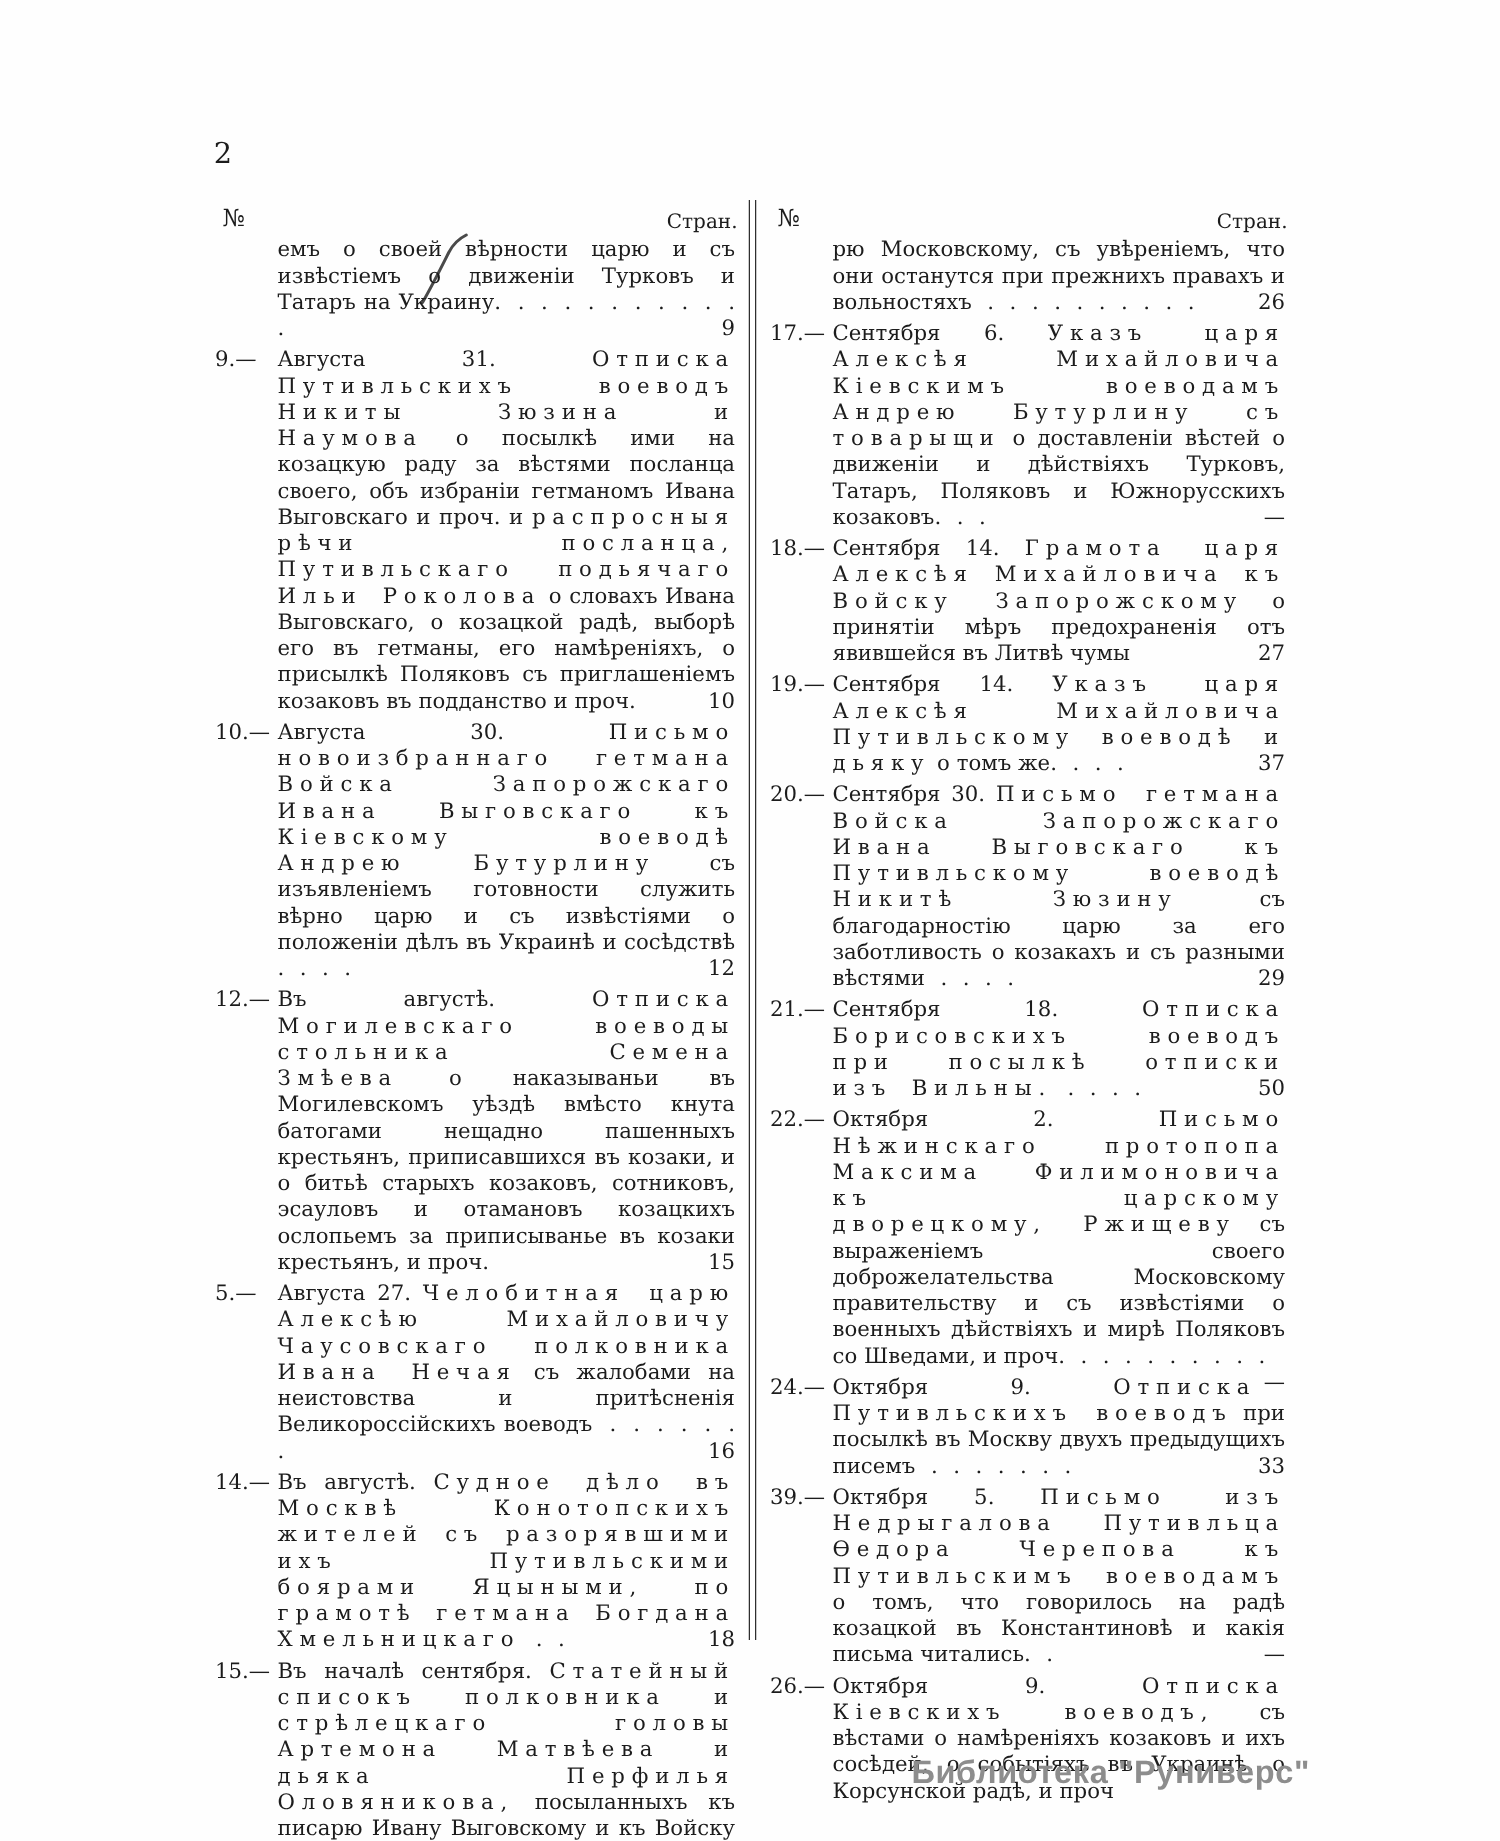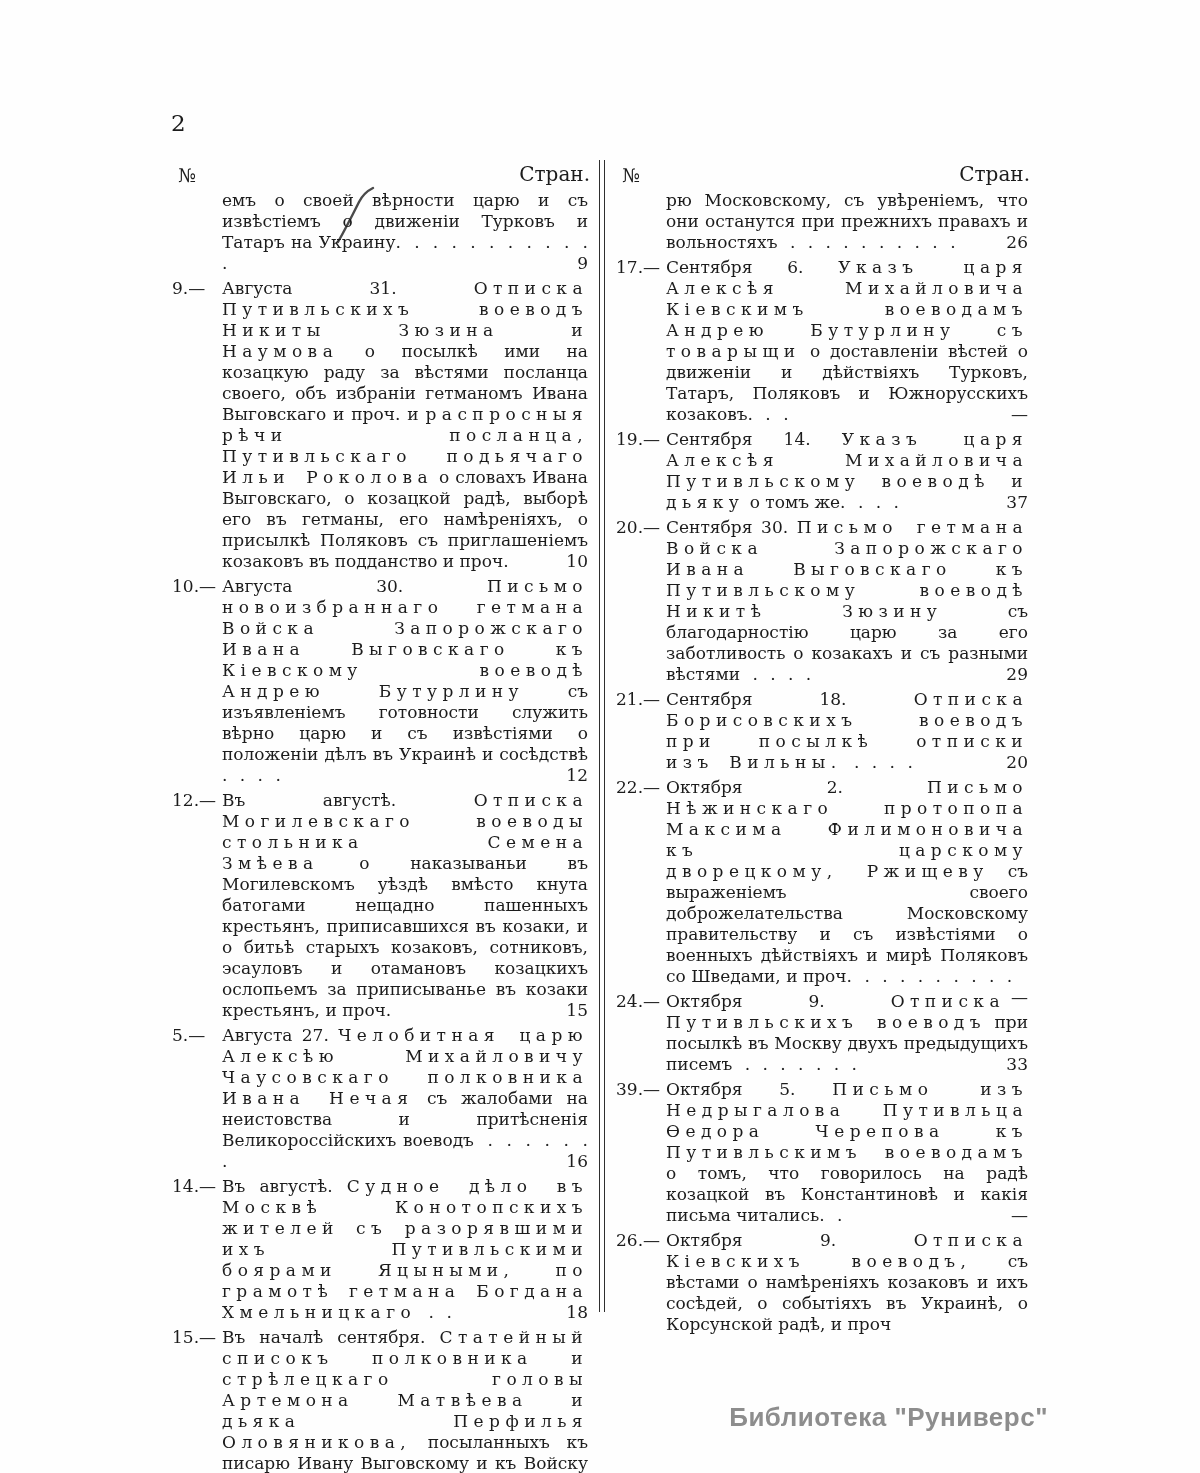--- a/index.html
+++ b/index.html
@@ -7,21 +7,21 @@
     width:1200px;height:1473px;position:relative;overflow:hidden;
     background:#fefefe;color:#1c1c1c;
     font-family:"DejaVu Serif","Liberation Serif",serif;
   }
   .folio{position:absolute;left:171px;top:110px;font-size:23px;}
   .col{position:absolute;top:160px;}
   .col-left{left:168px;width:424px;}
   .col-right{left:612px;width:420px;}
   .col-header{display:flex;justify-content:space-between;align-items:flex-end;height:26px;margin-bottom:4px;padding:0 2px 0 10px;}
   .no-label{font-size:19px;}
-  .pages-label{font-size:20px;}
+  .pages-label{font-size:16px;}
   .entries{text-align:justify;font-size:17px;line-height:21px;}
   p.entry{margin:4px;padding-left:50px;text-indent:-50px;}
   .num{display:inline-block;width:50px;text-indent:0;white-space:nowrap;}
   .sp{letter-spacing:0.32em;word-spacing:0.28em;}
   .dots{word-spacing:7px;}
   .pg{float:right;text-indent:0;padding-left:6px;}
   .divider{
     position:absolute;left:599px;top:160px;height:1152px;width:4px;
     border-left:1.6px solid #2e2e2e;border-right:1.6px solid #2e2e2e;
   }
@@ -60,23 +60,24 @@
 <div class="divider"></div>
 
 <div class="col col-right">
   <div class="col-header">
     <span class="no-label">№</span>
     <span class="pages-label">Стран.</span>
   </div>
   <div class="entries">
       <p class="entry"><span class="num"></span><span class="tx">рю Московскому, съ увѣреніемъ, что они останутся при прежнихъ правахъ и вольностяхъ</span><span class="dots"> . . . . . . . . . .</span><span class="pg">26</span></p>
       <p class="entry"><span class="num">17.—</span><span class="tx">Сентября 6. </span><span class="sp">Указъ царя Алексѣя Михайловича Кіевскимъ воеводамъ Андрею Бутурлину съ товарыщи</span><span class="tx"> о доставленіи вѣстей о движеніи и дѣйствіяхъ Турковъ, Татаръ, Поляковъ и Южнорусскихъ козаковъ.</span><span class="dots"> . .</span><span class="pg">—</span></p>
+      <p class="entry"><span class="num">18.—</span><span class="tx">Сентября 14. </span><span class="sp">Грамота царя Алексѣя Михайловича къ Войску Запорожскому</span><span class="tx"> о принятіи мѣръ предохраненія отъ явившейся въ Литвѣ чумы</span><span class="pg">27</span></p>
       <p class="entry"><span class="num">19.—</span><span class="tx">Сентября 14. </span><span class="sp">Указъ царя Алексѣя Михайловича Путивльскому воеводѣ и дьяку</span><span class="tx"> о томъ же.</span><span class="dots"> . . .</span><span class="pg">37</span></p>
       <p class="entry"><span class="num">20.—</span><span class="tx">Сентября 30. </span><span class="sp">Письмо гетмана Войска Запорожскаго Ивана Выговскаго къ Путивльскому воеводѣ Никитѣ Зюзину</span><span class="tx"> съ благодарностію царю за его заботливость о козакахъ и съ разными вѣстями</span><span class="dots"> . . . .</span><span class="pg">29</span></p>
-      <p class="entry"><span class="num">21.—</span><span class="tx">Сентября 18. </span><span class="sp">Отписка Борисовскихъ воеводъ при посылкѣ отписки изъ Вильны.</span><span class="dots"> . . . .</span><span class="pg">20</span></p>
+      <p class="entry"><span class="num">21.—</span><span class="tx">Сентября 18. </span><span class="sp">Отписка Борисовскихъ воеводъ при посылкѣ отписки изъ Вильны.</span><span class="dots"> . . . .</span><span class="pg">50</span></p>
       <p class="entry"><span class="num">22.—</span><span class="tx">Октября 2. </span><span class="sp">Письмо Нѣжинскаго протопопа Максима Филимоновича къ царскому дворецкому, Ржищеву</span><span class="tx"> съ выраженіемъ своего доброжелательства Московскому правительству и съ извѣстіями о военныхъ дѣйствіяхъ и мирѣ Поляковъ со Шведами, и проч.</span><span class="dots"> . . . . . . . . .</span><span class="pg">—</span></p>
       <p class="entry"><span class="num">24.—</span><span class="tx">Октября 9. </span><span class="sp">Отписка Путивльскихъ воеводъ</span><span class="tx"> при посылкѣ въ Москву двухъ предыдущихъ писемъ</span><span class="dots"> . . . . . . .</span><span class="pg">33</span></p>
       <p class="entry"><span class="num">39.—</span><span class="tx">Октября 5. </span><span class="sp">Письмо изъ Недрыгалова Путивльца Ѳедора Черепова къ Путивльскимъ воеводамъ</span><span class="tx"> о томъ, что говорилось на радѣ козацкой въ Константиновѣ и какія письма читались.</span><span class="dots"> .</span><span class="pg">—</span></p>
       <p class="entry"><span class="num">26.—</span><span class="tx">Октября 9. </span><span class="sp">Отписка Кіевскихъ воеводъ,</span><span class="tx"> съ вѣстами о намѣреніяхъ козаковъ и ихъ сосѣдей, о событіяхъ въ Украинѣ, о Корсунской радѣ, и проч</span></p>
     </div>
 </div>
 
 <div class="watermark">Библиотека "Руниверс"</div>
 
 </body></html>

